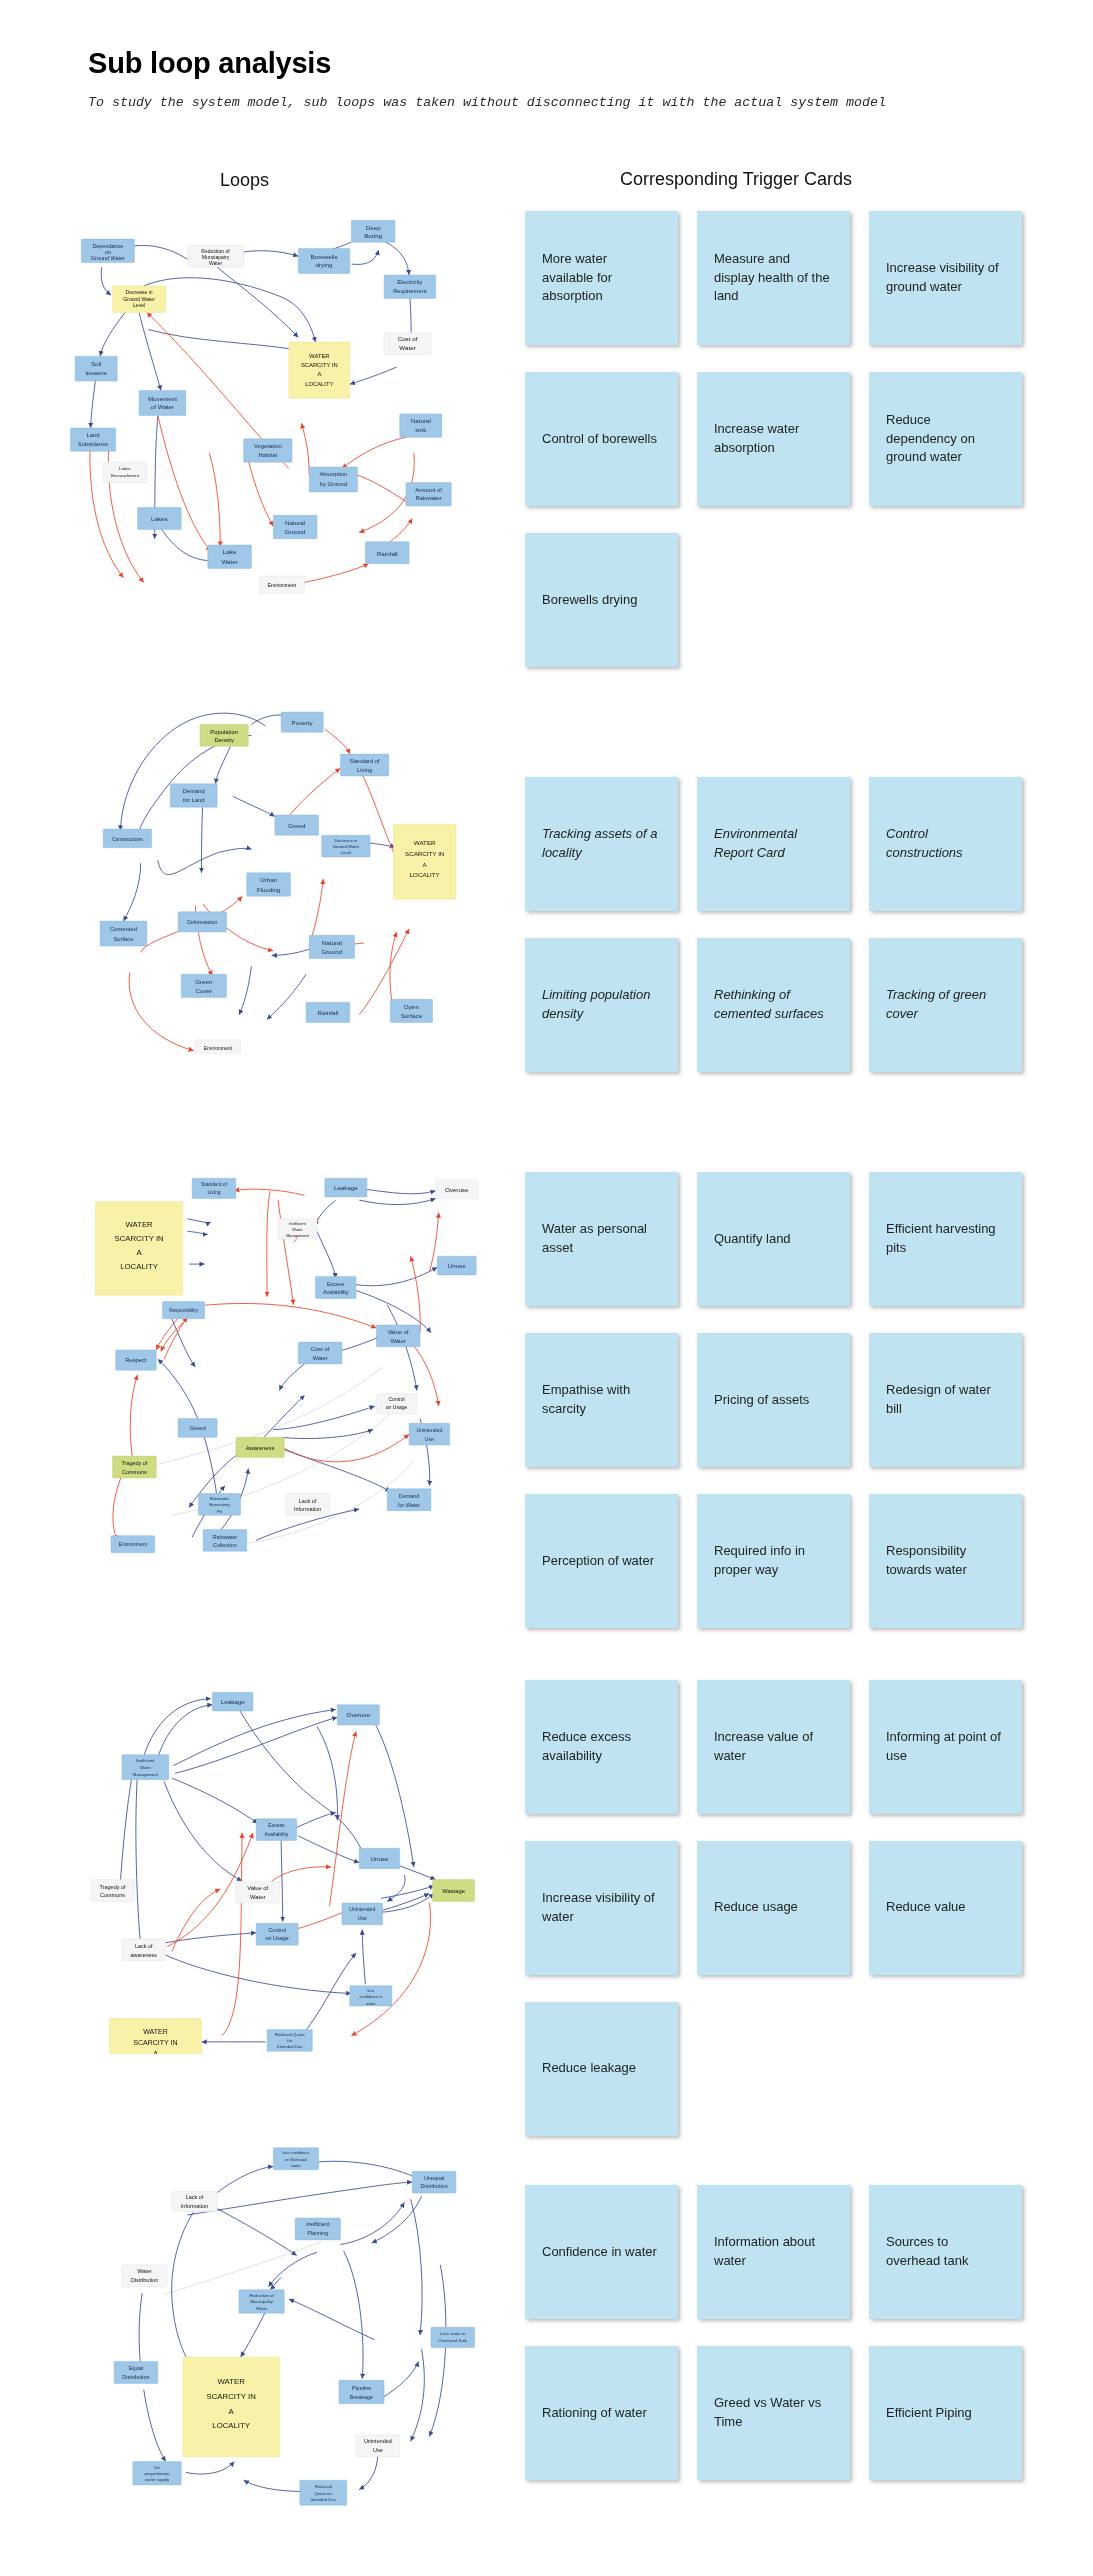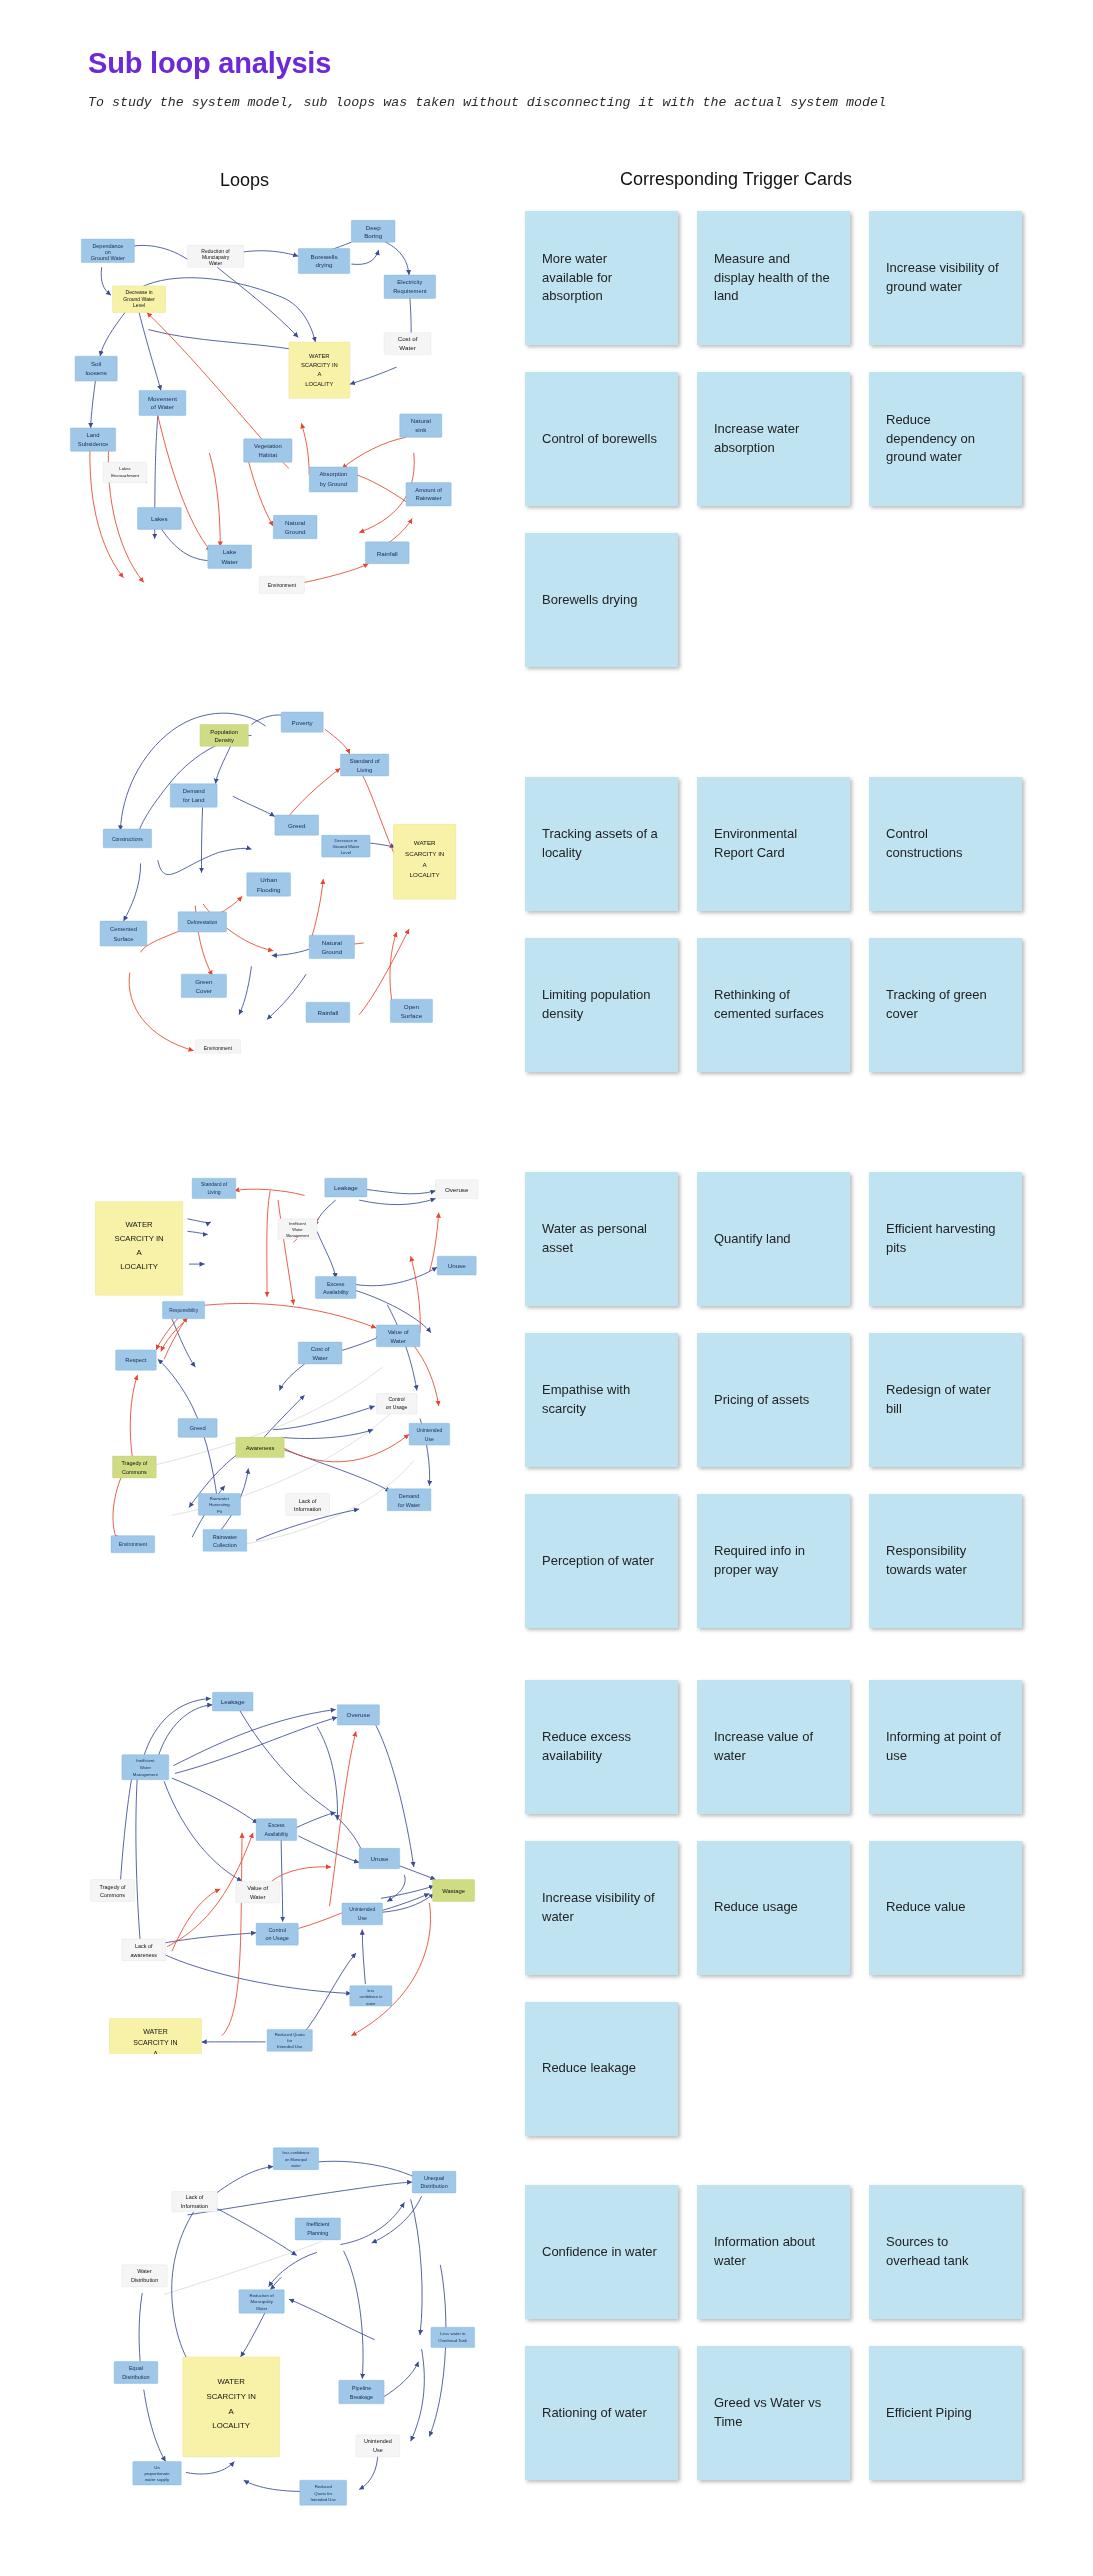--- a/index.html
+++ b/index.html
@@ -15,21 +15,21 @@
     position: relative;
     background: #fff;
     overflow: hidden;
   }
 
   
   .page-header { position: absolute; left: 88px; top: 48px; width: 937px; }
   .page-title {
     font-size: 29px;
     font-weight: bold;
-    color: #6d28d9;
+    color: #000000;
     letter-spacing: -0.2px;
     margin: 0;
     line-height: 1.1;
     font-family: "Liberation Sans", sans-serif;
   }
   .page-subtitle {
     font-size: 13.3px;
     font-style: italic;
     color: #2b2b2b;
     margin: 14px 0 0 0;
@@ -389,21 +389,21 @@
           <text class="nlabel" x="467" y="410" font-size="8">Open</text>
           <text class="nlabel" x="467" y="422" font-size="8">Surface</text>
         </g>
         <g>
           <rect class="n-white" x="190" y="452" width="58" height="20" rx="1"></rect>
           <text class="nlabel dark" x="219" y="463" font-size="6.5">Environment</text>
         </g>
       </svg>
     </div>
 
-    <div class="cards-grid" style="top:90px;">
+    <div class="cards-grid" style="top:90px;font-style:italic;">
       <div class="trigger-card">Tracking assets of a locality</div>
       <div class="trigger-card">Environmental Report Card</div>
       <div class="trigger-card">Control constructions</div>
       <div class="trigger-card">Limiting population density</div>
       <div class="trigger-card">Rethinking of cemented surfaces</div>
       <div class="trigger-card">Tracking of green cover</div>
     </div>
   </div>
 
   <div class="section-row" style="top:1172px;height:391px;">

